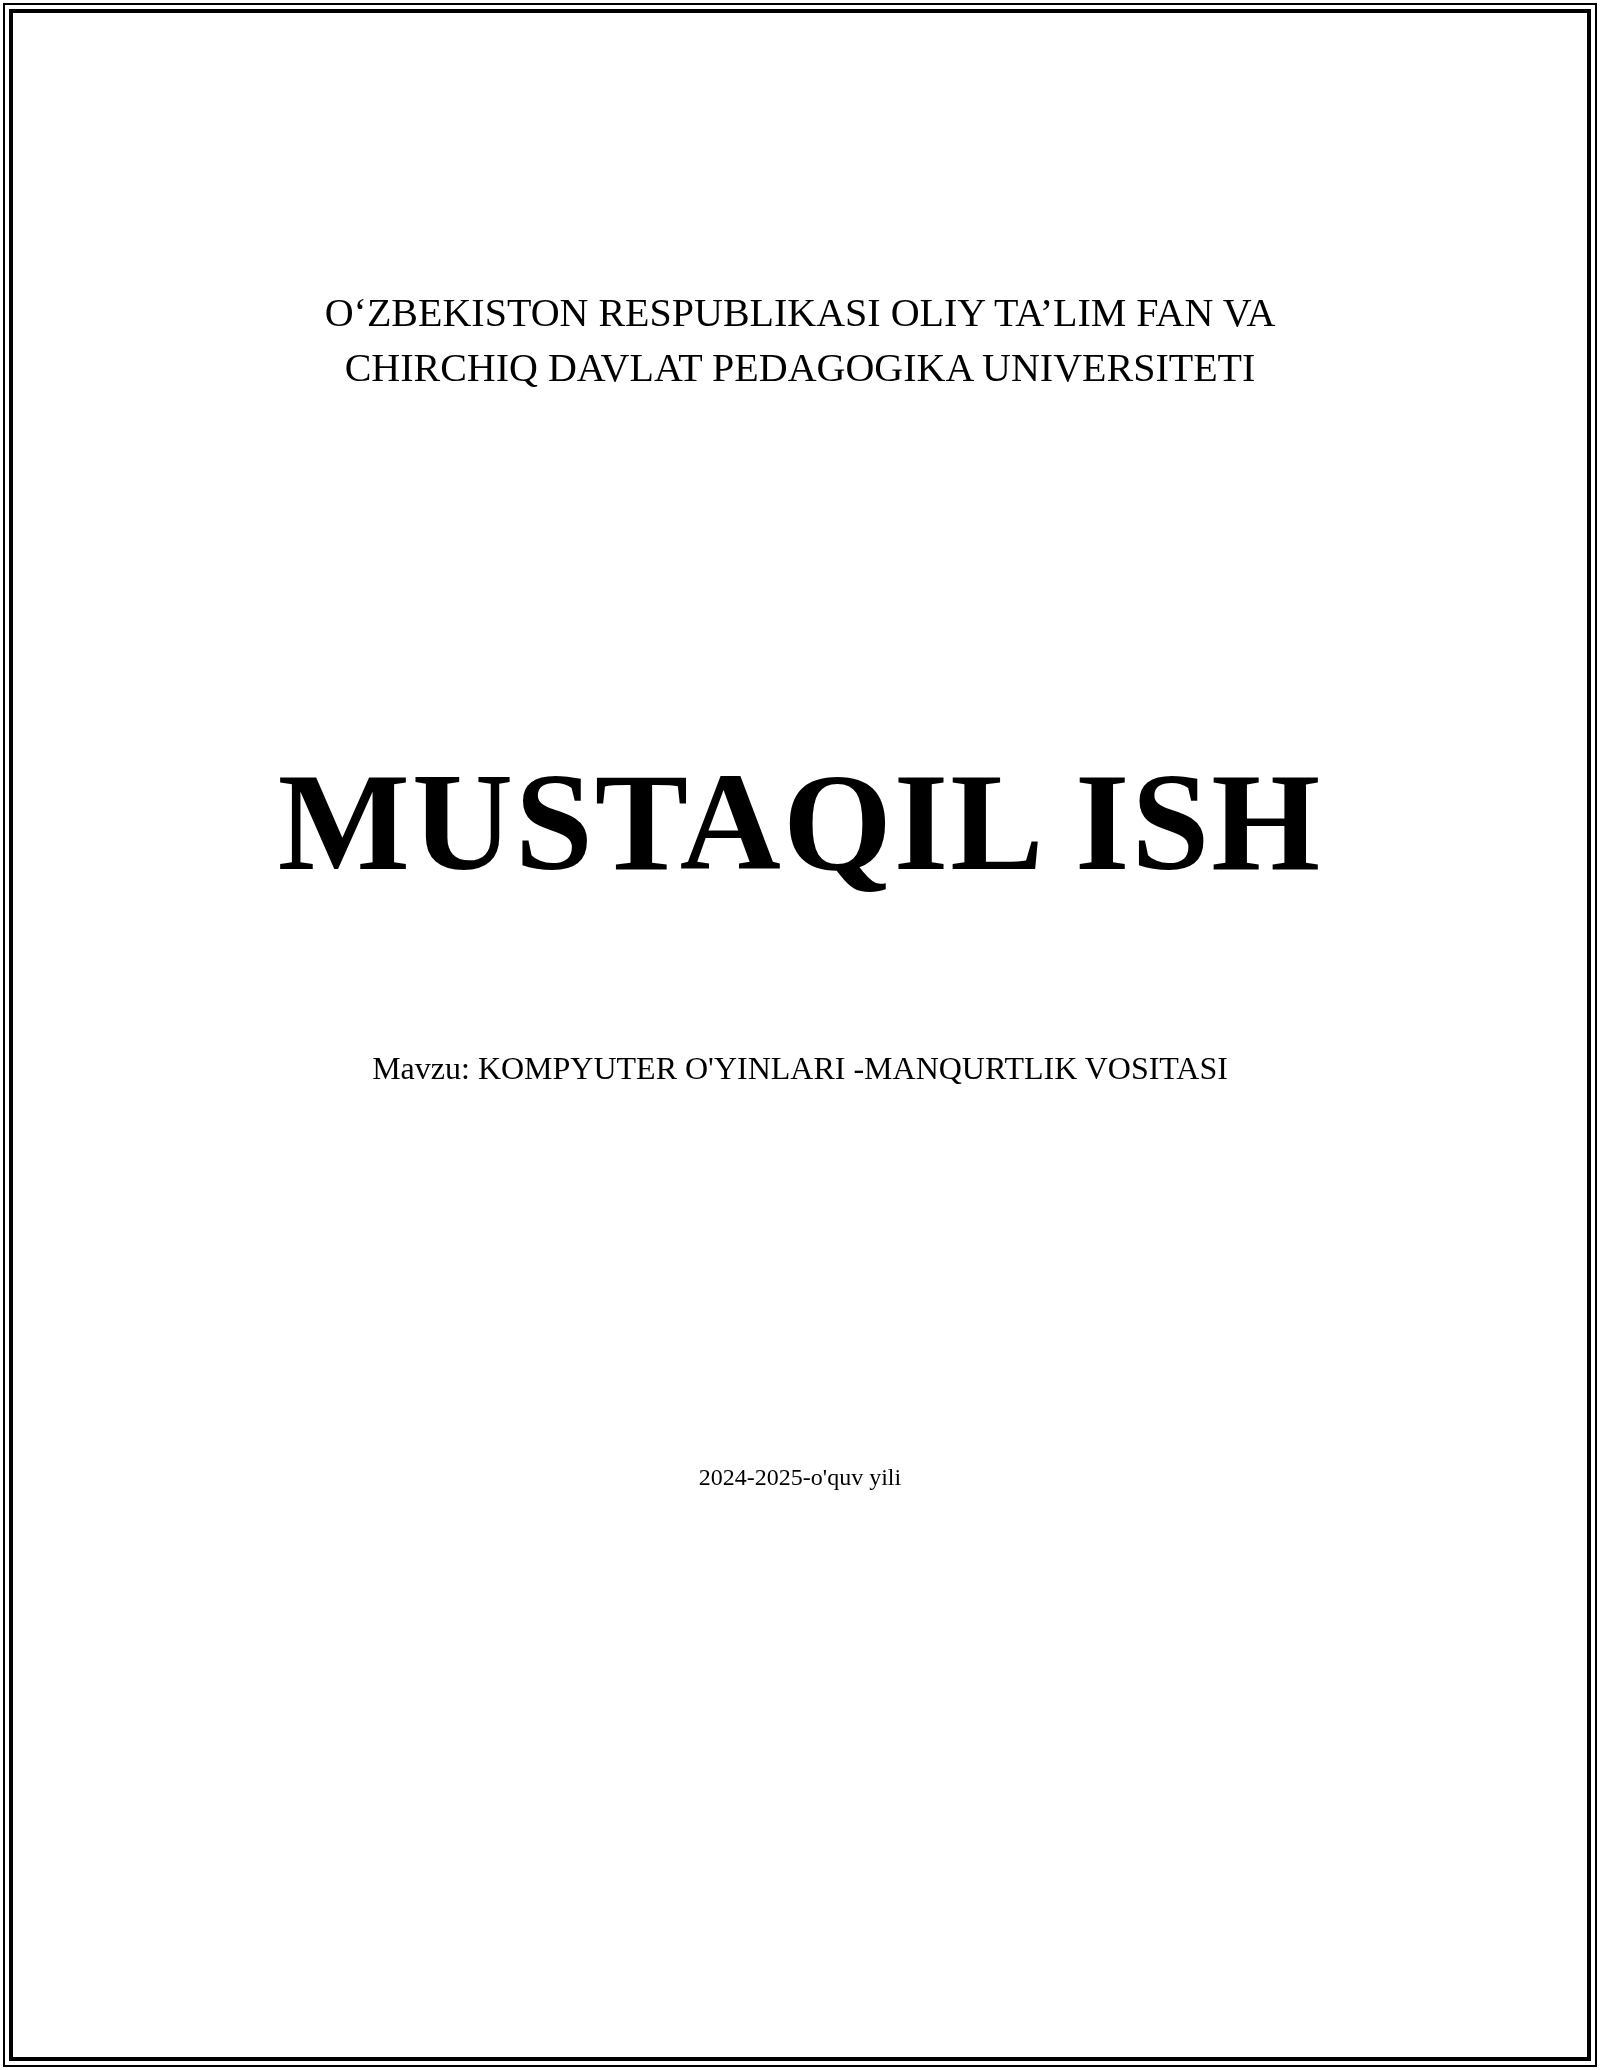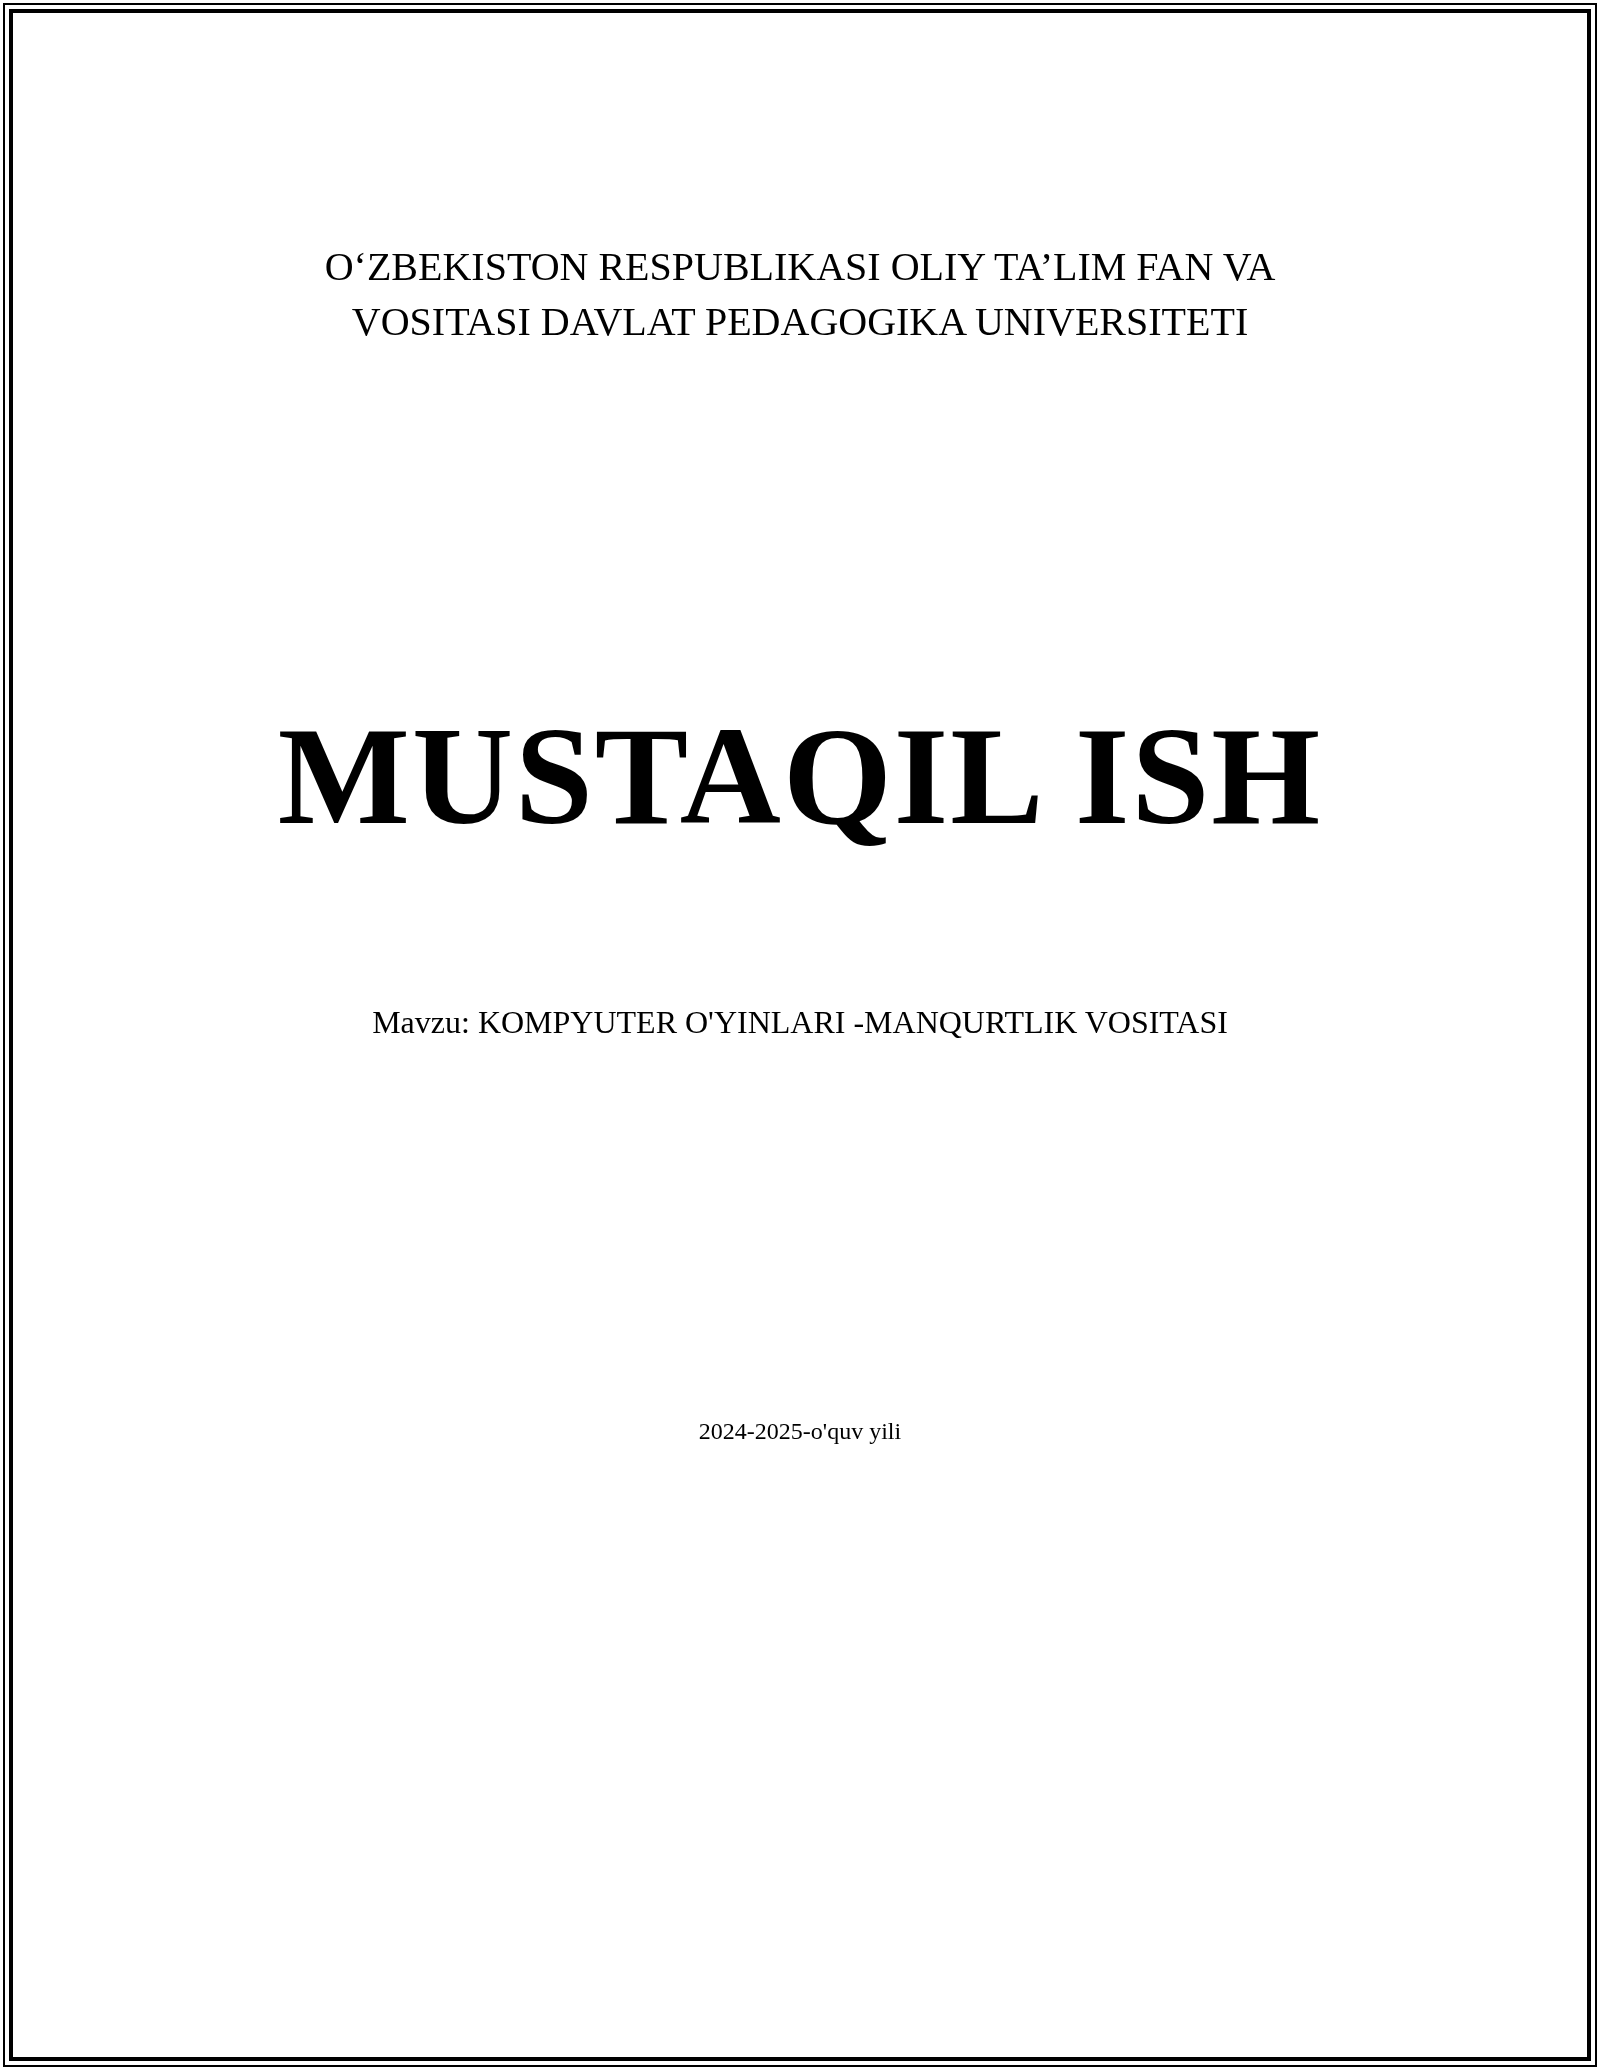--- a/index.html
+++ b/index.html
@@ -27,20 +27,21 @@
     inset: 9px;
     border: 4px solid #000000;
     pointer-events: none;
   }
   .textblock {
     position: absolute;
     left: 40px;
     right: 40px;
     text-align: center;
     white-space: nowrap;
+    margin-top: 46px;
   }
   .ministry-header {
     top: 239px;
     font-size: 40px;
     line-height: 55px;
     font-weight: 400;
   }
   .doc-title {
     top: 696px;
     font-size: 140px;
@@ -64,21 +65,21 @@
 </head>
 <body>
 
 <div class="page">
 
   <div class="frame-outer"></div>
   <div class="frame-inner"></div>
 
   <div class="textblock ministry-header">
     <div>O‘ZBEKISTON RESPUBLIKASI OLIY TA’LIM FAN VA</div>
-    <div>VOSITASI DAVLAT PEDAGOGIKA UNIVERSITETI</div>
+    <div>CHIRCHIQ DAVLAT PEDAGOGIKA UNIVERSITETI</div>
   </div>
 
   <div class="textblock doc-title">MUSTAQIL ISH</div>
 
   <div class="textblock topic-line">
     <span>Mavzu:</span>
     <span>KOMPYUTER O'YINLARI -MANQURTLIK VOSITASI</span>
   </div>
 
   <div class="textblock academic-year">2024-2025-o'quv yili</div>

